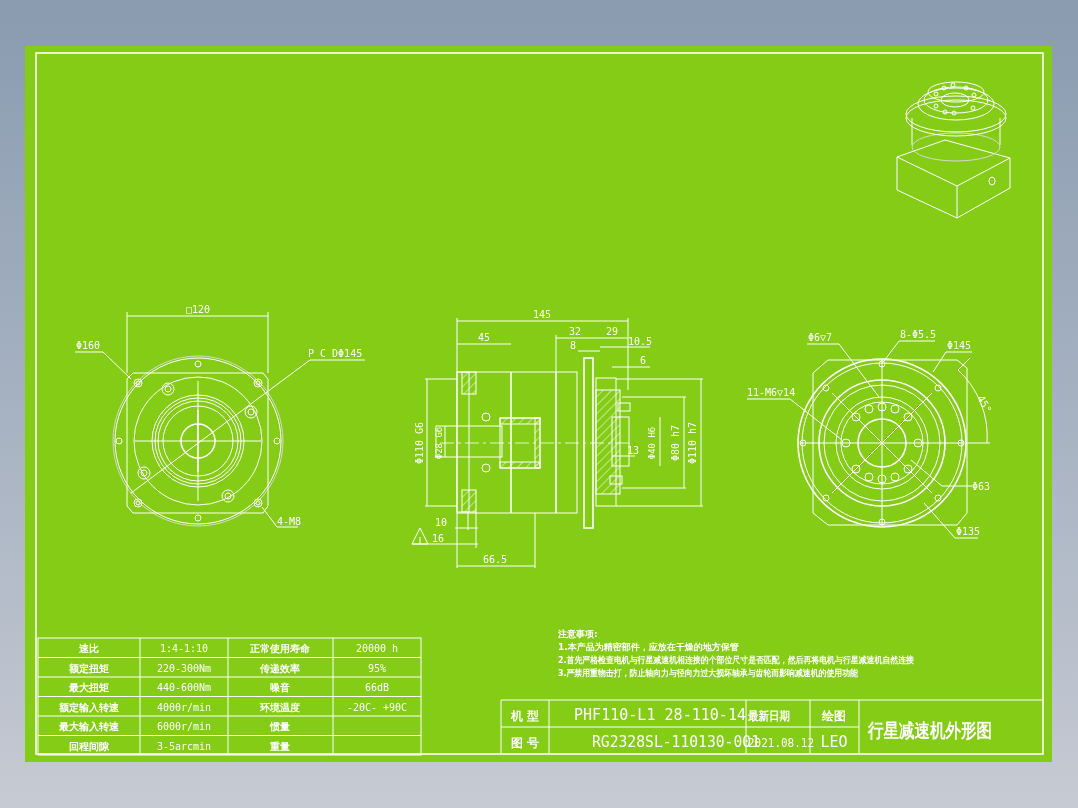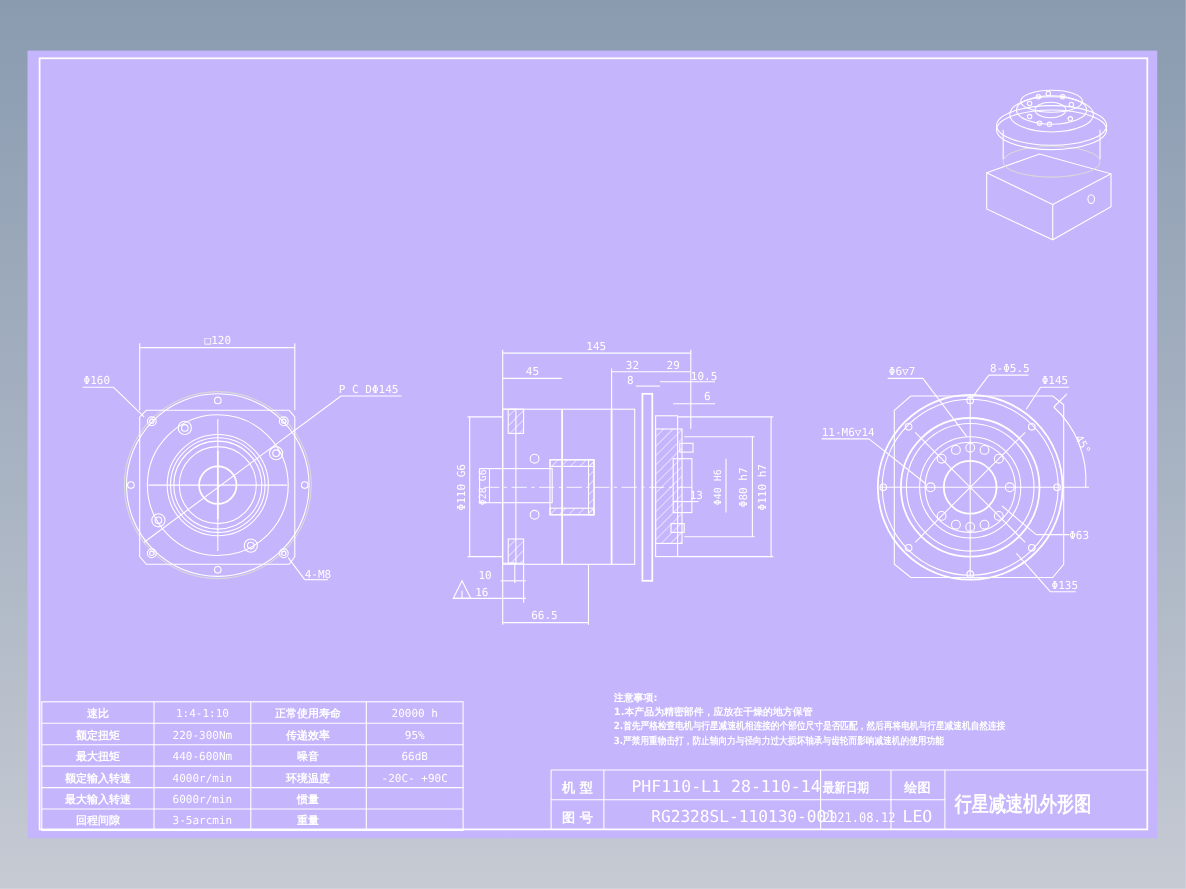--- a/index.html
+++ b/index.html
@@ -3,21 +3,21 @@
 <meta charset="utf-8">
 <style>
   html, body { margin:0; padding:0; }
   body {
     width:1078px; height:808px; overflow:hidden; position:relative;
     background: linear-gradient(180deg, #8a9bb0 0%, #a9b4c3 55%, #c6cad3 100%);
     font-family: "Liberation Sans", sans-serif;
   }
   #canvas {
     position:absolute; left:25px; top:46px; width:1027px; height:716px;
-    background:#c4b5fd;
+    background:#84cc16;
   }
   #drawing { position:absolute; left:0; top:0; }
   .t { fill:#fff; font-family:"DejaVu Sans Mono", monospace; }
   .cn { fill:#fff; font-family:"DejaVu Sans", sans-serif; font-weight:bold; }
   .ln { stroke:#fff; stroke-width:1; fill:none; }
   .ln2 { stroke:#fff; stroke-width:1.6; fill:none; }
   .gr { stroke:#d8d8d8; stroke-width:1; fill:none; }
   .dash { stroke:#fff; stroke-width:0.8; fill:none; stroke-dasharray:14 4 3 4; }
   .hatch { fill:url(#hatch); stroke:#fff; stroke-width:1; }
 </style>

